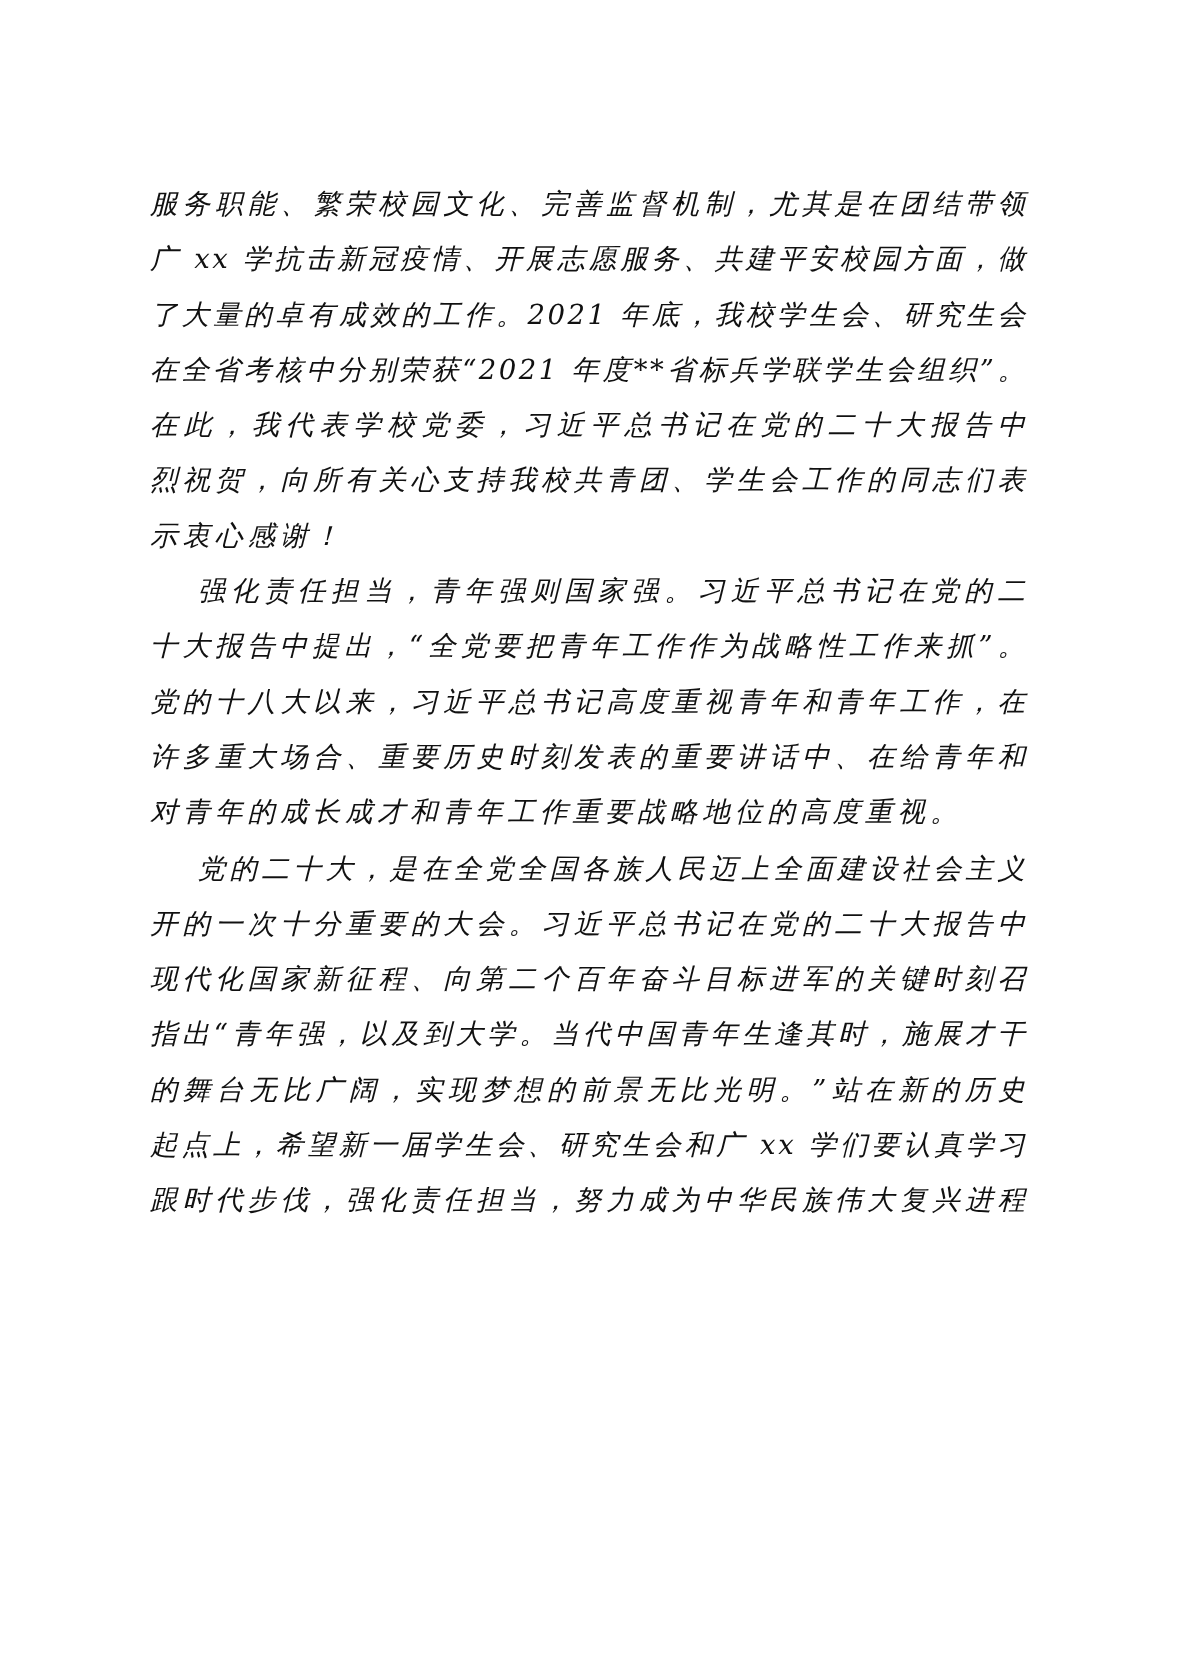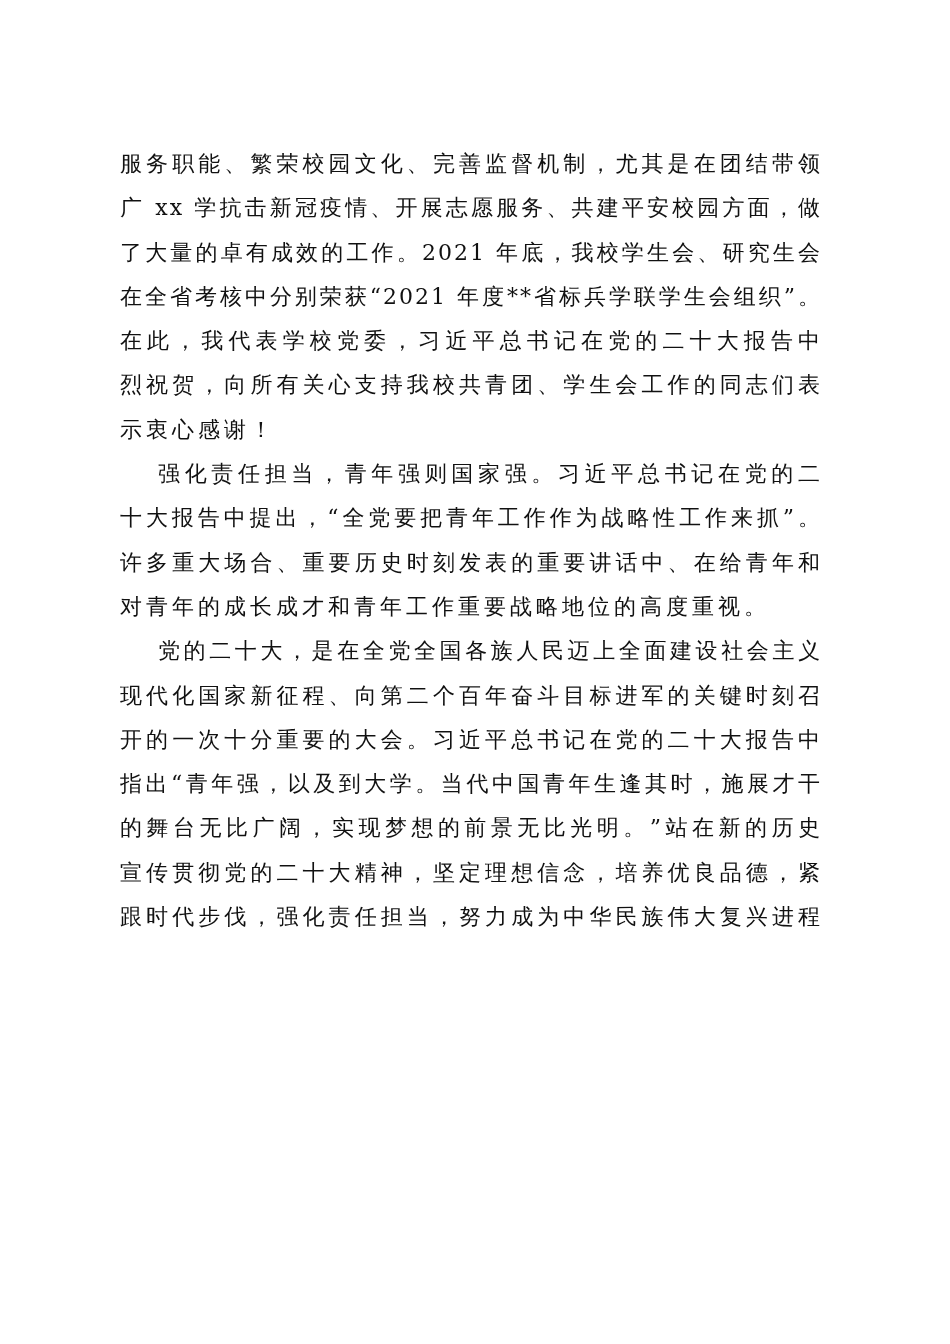--- a/index.html
+++ b/index.html
@@ -14,20 +14,21 @@
       overflow: hidden;
       font-family: "DejaVu Serif", "Liberation Serif", serif;
       color: #111111;
     }
     .page {
       position: absolute;
       left: 0; top: 0;
       width: 950px;
       height: 1344px;
       background: #ffffff;
+      font-style: italic;
     }
     .text-block {
       position: absolute;
       left: 120px;
       top: 146px;
       width: 702px;
     }
     .line {
       display: block;
       height: 44.3px;
@@ -60,28 +61,29 @@
       <span class="line">了大量的卓有成效的工作。2021 年底，我校学生会、研究生会</span>
       <span class="line">在全省考核中分别荣获“2021 年度**省标兵学联学生会组织”。</span>
       <span class="line">在此，我代表学校党委，习近平总书记在党的二十大报告中</span>
       <span class="line">烈祝贺，向所有关心支持我校共青团、学生会工作的同志们表</span>
       <span class="line last">示衷心感谢！</span>
     </div>
 
     <div>
       <span class="line indent">强化责任担当，青年强则国家强。习近平总书记在党的二</span>
       <span class="line">十大报告中提出，“全党要把青年工作作为战略性工作来抓”。</span>
+      <span class="line">党的十八大以来，习近平总书记高度重视青年和青年工作，在</span>
       <span class="line">许多重大场合、重要历史时刻发表的重要讲话中、在给青年和</span>
       <span class="line last">对青年的成长成才和青年工作重要战略地位的高度重视。</span>
     </div>
 
     <div>
       <span class="line indent">党的二十大，是在全党全国各族人民迈上全面建设社会主义</span>
+      <span class="line">开的一次十分重要的大会。习近平总书记在党的二十大报告中</span>
       <span class="line">现代化国家新征程、向第二个百年奋斗目标进军的关键时刻召</span>
-      <span class="line">开的一次十分重要的大会。习近平总书记在党的二十大报告中</span>
       <span class="line">指出“青年强，以及到大学。当代中国青年生逢其时，施展才干</span>
       <span class="line">的舞台无比广阔，实现梦想的前景无比光明。”站在新的历史</span>
-      <span class="line">宣传贯彻党的二十大精神，坚定理想信念，培养优良品德，紧</span>
+      <span class="line">起点上，希望新一届学生会、研究生会和广 xx 学们要认真学习</span>
       <span class="line">跟时代步伐，强化责任担当，努力成为中华民族伟大复兴进程</span>
     </div>
 
   </div>
 </div>
 
 </body></html>

